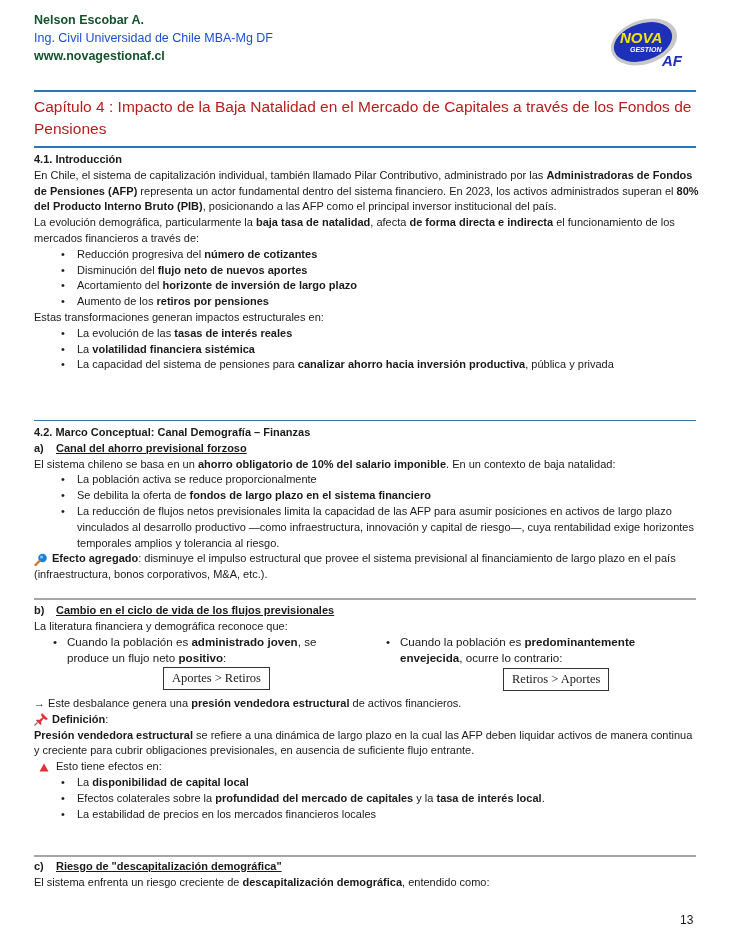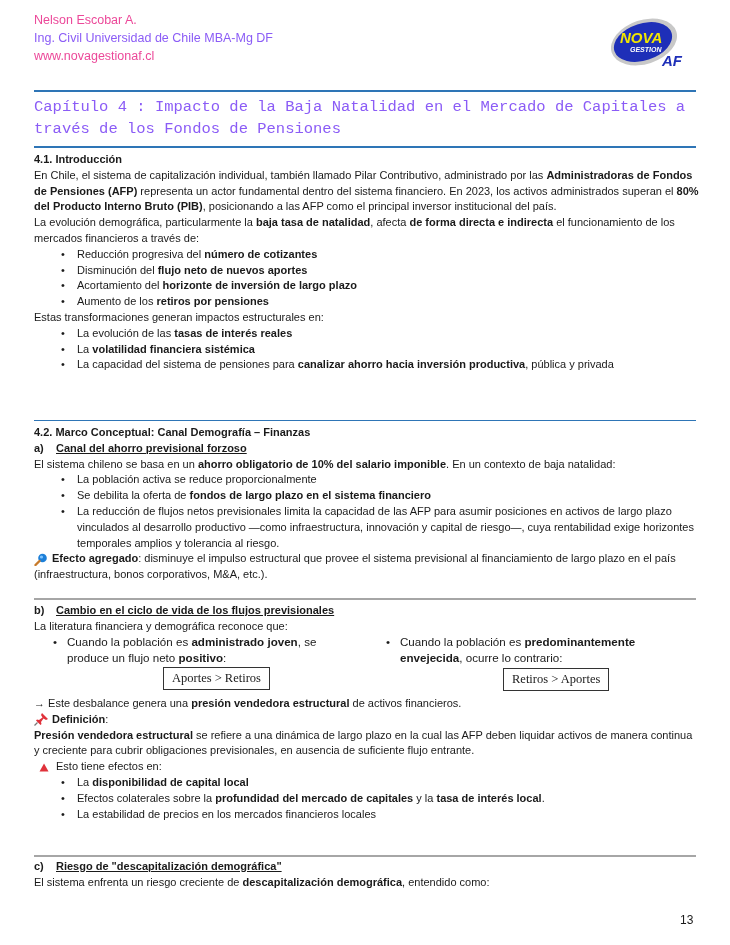--- a/index.html
+++ b/index.html
@@ -1,27 +1,27 @@
 <!DOCTYPE html>
 <html><head>
 <meta charset="utf-8">
 <style>
   html, body { margin: 0; padding: 0; background: #ffffff; }
   body { width: 730px; height: 945px; position: relative; overflow: hidden;
          font-family: "Liberation Sans", sans-serif; color: #1a1a1a; }
   .page { position: absolute; left: 0; top: 0; width: 730px; height: 945px; }
   .hdr { position: absolute; left: 34px; top: 11px; font-size: 12.5px; line-height: 18px; }
-  .hdr .name, .hdr .web { color: #ec4899; }
-  .hdr .cred { color: #8b5cf6; }
+  .hdr .name, .hdr .web { color: #14532d; font-weight: bold; }
+  .hdr .cred { color: #1d4ed8; }
   .logo { position: absolute; left: 606px; top: 18px; width: 86px; height: 56px; }
   .rule { position: absolute; left: 34px; width: 662px; }
   .rule.blue-thick { height: 2px; background: #2e75b6; }
   .rule.blue-thin { height: 1px; background: #2e75b6; }
   .rule.grey { height: 2px; background: #a6a6a6; }
-  .chapter { position: absolute; left: 34px; top: 96px; width: 662px; font-size: 15.5px; line-height: 22px; color: #8b5cf6; font-family: Liberation Mono, monospace; }
+  .chapter { position: absolute; left: 34px; top: 96px; width: 662px; font-size: 15.5px; line-height: 22px; color: #b91c1c; }
   .text { position: absolute; left: 34px; width: 666px; font-size: 11px; line-height: 15.8px; }
   .text p { margin: 0; }
   .h2 { font-weight: bold; }
   .h3 { font-weight: bold; }
   .h3 .lbl { display: inline-block; width: 22px; }
   .h3 .ttl { text-decoration: underline; }
   ul.bul { list-style: none; margin: 0; padding: 0; }
   ul.bul li { position: relative; padding-left: 43px; }
   ul.bul li::before { content: "\2022"; position: absolute; left: 27px; top: 0; }
   b { font-weight: bold; }

